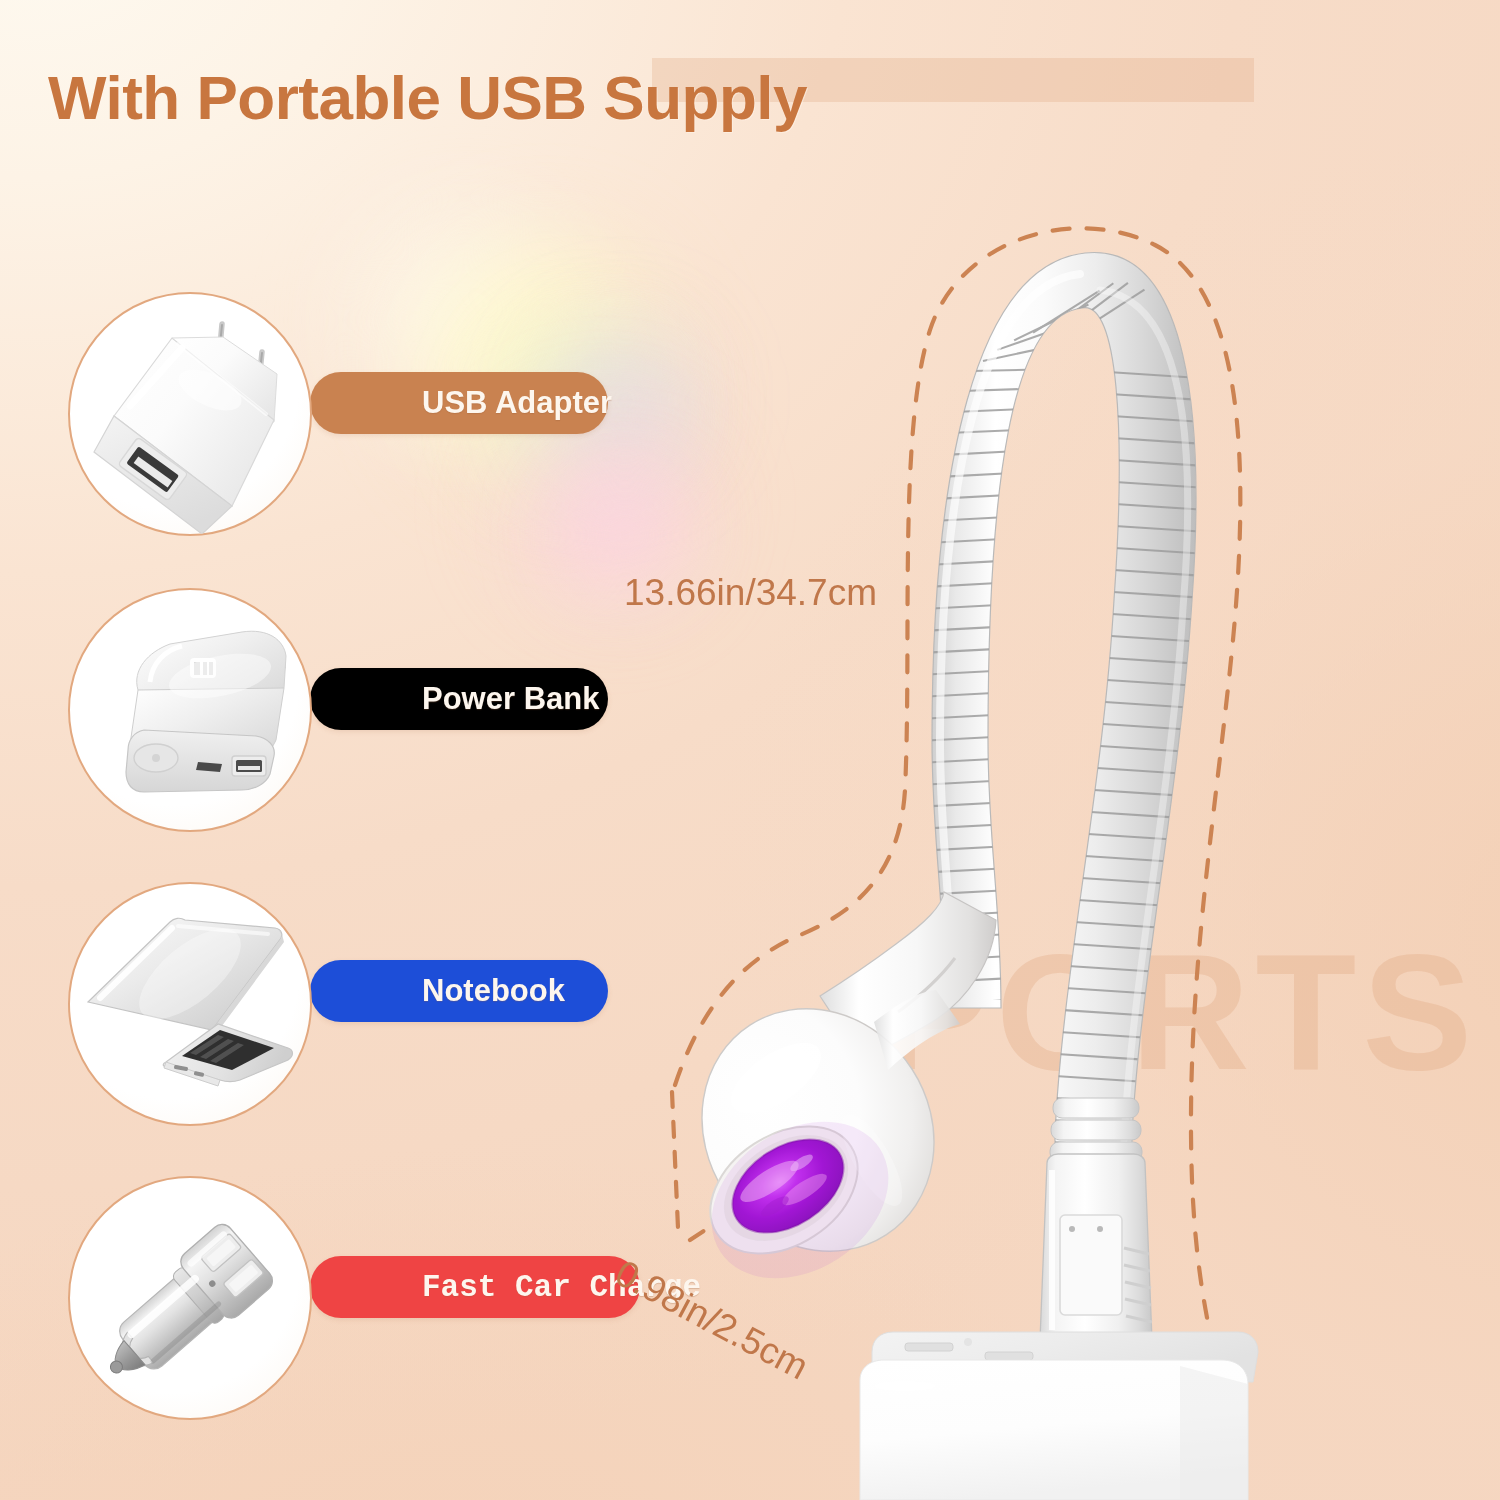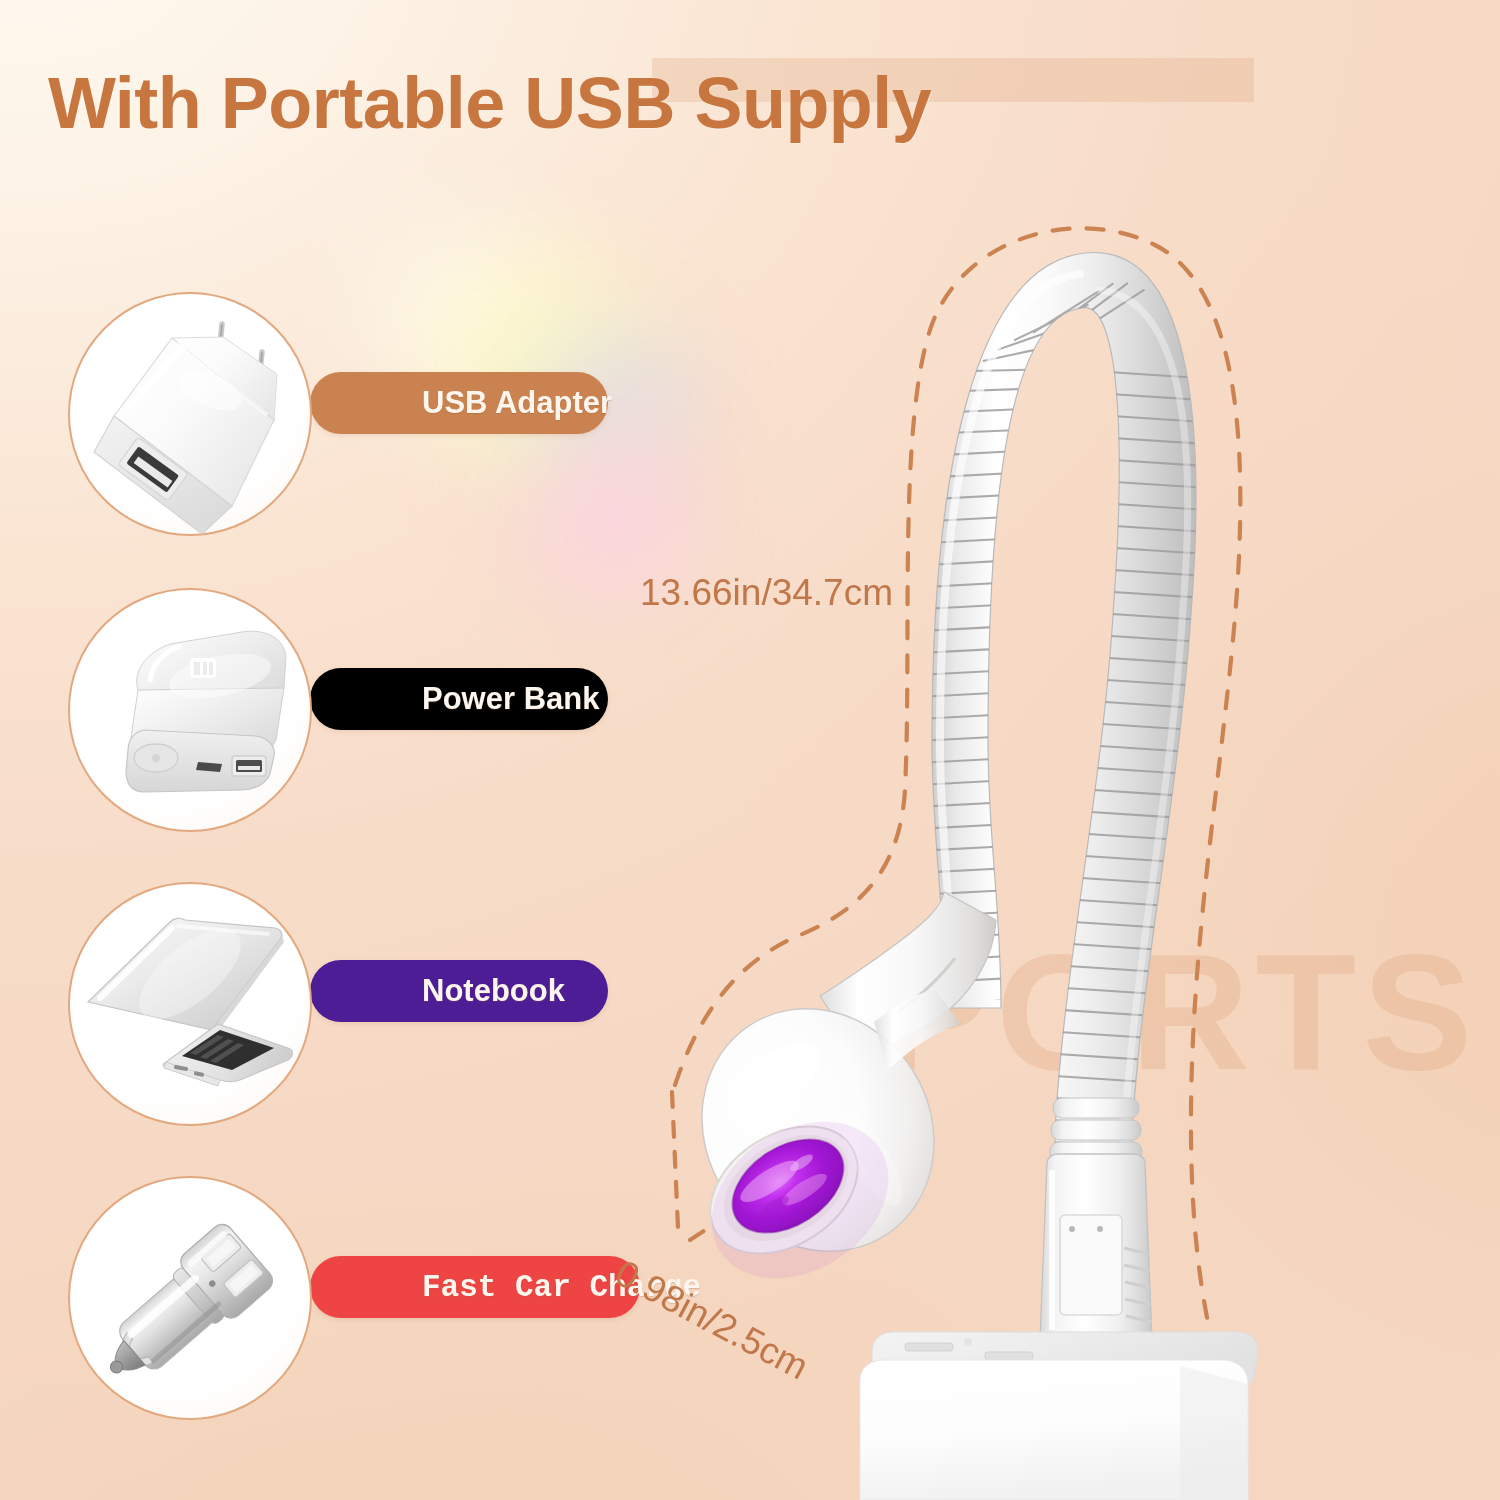--- a/index.html
+++ b/index.html
@@ -52,21 +52,21 @@
   }
 
   
   .headline-wrap { position:absolute; left:48px; top:62px; }
   .hl-highlight {
     position:absolute; left:652px; top:58px; width:602px; height:44px;
     background:rgba(224,166,124,.28);
   }
   .headline {
     position:relative;
-    font-size:72px; font-weight:bold; color:#c8763f;
+    font-size:62px; font-weight:bold; color:#c8763f;
     letter-spacing:-0.5px; white-space:nowrap;
     text-shadow:1px 1px 0 rgba(255,246,236,.5);
   }
   .subhead {
     position:absolute; left:50px; top:188px;
     font-size:42px; color:#cb7a43; white-space:nowrap;
     letter-spacing:-.2px;
   }
 
   
@@ -80,36 +80,36 @@
     box-shadow:0 2px 5px rgba(180,120,80,.16);
     padding-left:34px;
   }
   .pill span {
     color:#fdf6ee; font-size:31px; font-weight:bold;
     margin-left:78px; margin-right:34px; white-space:nowrap;
     text-shadow:0 1px 1px rgba(150,95,58,.28);
   }
   .f0 .pill { top:80px; }
   .f1 .pill { top:80px; background:#000000; }
-  .f2 .pill { top:78px; background:#4c1d95; }
+  .f2 .pill { top:78px; background:#1d4ed8; }
   .f3 .pill { top:80px; background:#ef4444;font-family:Liberation Mono, monospace; }
 
   .icon-circle {
     position:absolute; left:0; top:0;
     width:244px; height:244px; border-radius:50%;
     background:radial-gradient(circle at 42% 36%, #ffffff 0%, #ffffff 62%, #fdfaf6 82%, #fbf4ec 100%);
     border:2.5px solid #e2a87f;
     box-shadow:0 0 0 0 rgba(0,0,0,0);
     overflow:hidden;
   }
   .icon-circle svg { position:absolute; left:0; top:0; }
 
   
   .dim-len {
-    position:absolute; left:640px; top:572px;
+    position:absolute; left:624px; top:572px;
     font-size:37px; color:#c0774a; white-space:nowrap;
   }
   .dim-dia {
     position:absolute; left:628px; top:1252px;
     font-size:37px; color:#c0774a; white-space:nowrap;
     transform:rotate(28deg); transform-origin:left top;
   }
 
   
   #product { position:absolute; left:0; top:0; }

